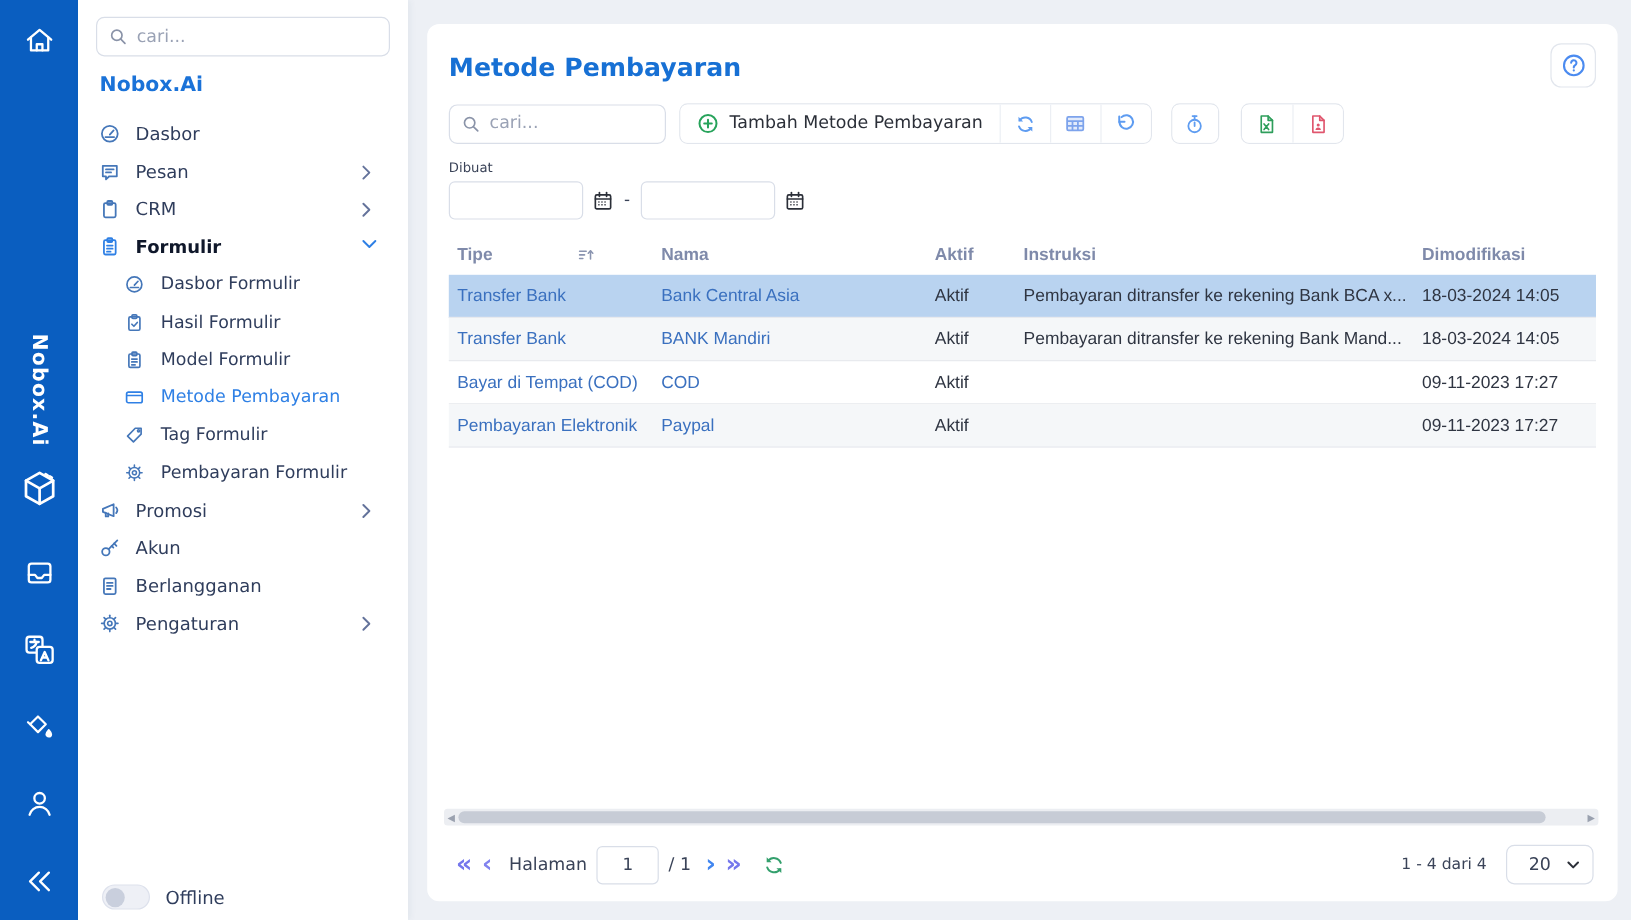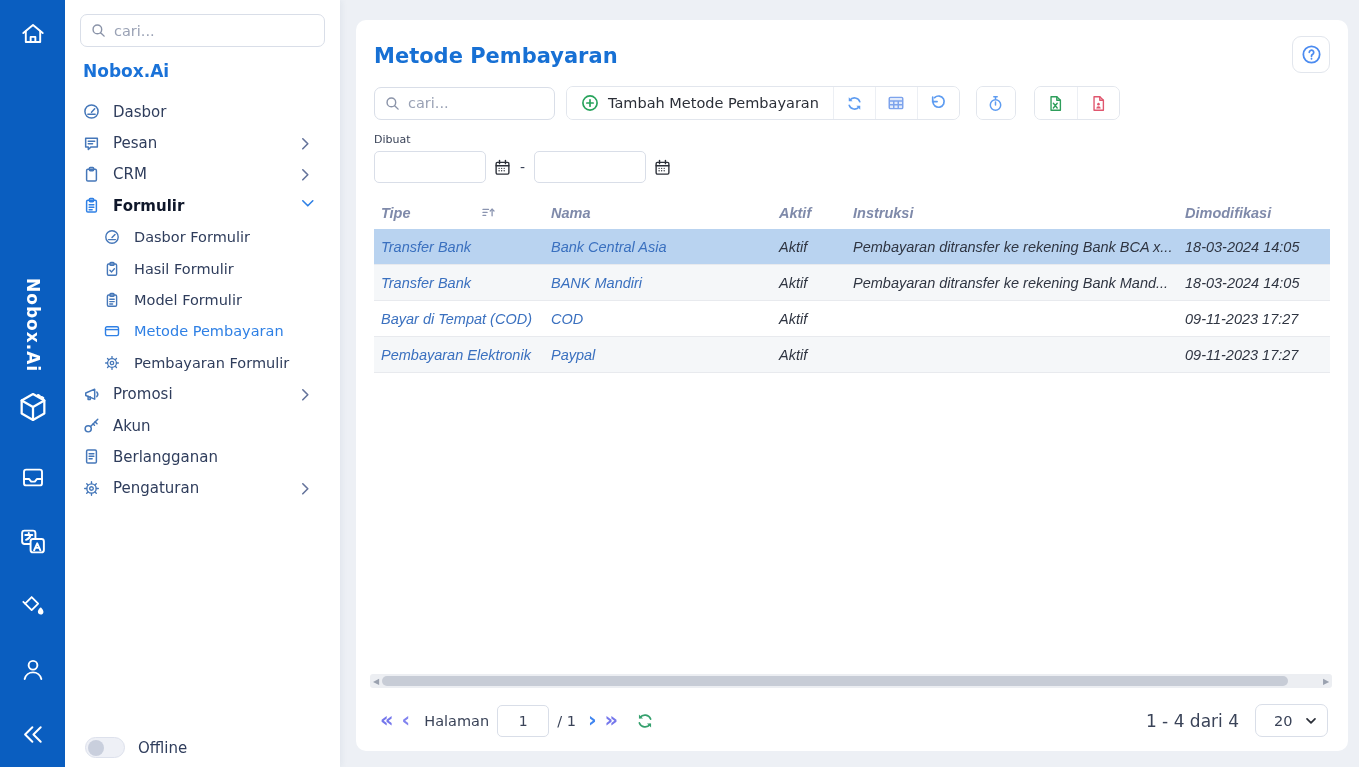--- a/index.html
+++ b/index.html
@@ -66,21 +66,21 @@
 
   .filter-label { margin-top:13px; font-size:11px; color:#3a4358; }
   .filter-row { display:flex; align-items:center; margin-top:5px; }
   .date-input { width:112px; height:32px; border:1px solid #d9dee8; border-radius:5px; background:#fff;
     font-family:inherit; font-size:14px; padding:0 8px; color:#3a4358; outline:none; }
   .cal-btn { margin-left:8px; color:#2b2f38; display:flex; cursor:pointer; }
   .dash-sep { margin:0 9px; color:#3a4358; font-size:14px; }
 
   
   .table { margin-top:13px; width:956px; font-family:"Liberation Sans",sans-serif; }
-  .tr { display:grid; grid-template-columns:170px 228px 74px 332px 1fr; align-items:center;font-style:italic; }
+  .tr { display:grid; grid-template-columns:170px 228px 74px 332px 1fr; align-items:center; }
   .thead { height:33px; color:#7f8aaa; font-size:14.5px; font-weight:bold; }
   .th, .td { padding-left:7px; white-space:nowrap; overflow:hidden; }
   .th-tipe { display:flex; align-items:center; }
   .sort-ic { margin-left:70px; color:#8a94b0; cursor:pointer; display:flex; }
   .row { height:36px; border-bottom:1px solid #e8eaee; font-size:14.5px; color:#2f3542; cursor:pointer; }
   .row.selected { background:#b9d3f0; }
   .row.stripe { background:#f5f7f9; }
   .row .link { color:#3a70bf; cursor:pointer; }
 
   
@@ -96,21 +96,21 @@
   .pg-nav { font-size:21px; line-height:1; cursor:pointer; padding:0 4px; font-weight:bold; }
   .pg-first,.pg-last { color:#7577ec; }
   .pg-prev { color:#8183ef; }
   .pg-next { color:#4186f0; }
   .pg-word { font-size:14.5px; color:#3a4358; margin:0 8px 0 10px; }
   .pg-input { width:52px; height:32px; border:1px solid #d9dee8; border-radius:5px; text-align:center;
     font-size:14px; color:#3a4358; font-family:inherit; outline:none; }
   .pg-total { font-size:14.5px; color:#3a4358; margin:0 8px; }
   .pg-refresh { margin-left:14px; color:#34a06d; display:flex; cursor:pointer; }
   .pg-right { display:flex; align-items:center; }
-  .pg-range { font-size:17px; color:#3a4358; margin-right:16px; }
+  .pg-range { font-size:13px; color:#3a4358; margin-right:16px; }
   .pg-size { width:73px; height:33px; border:1px solid #d9dee8; border-radius:7px; display:flex;
     align-items:center; justify-content:space-between; padding:0 10px 0 18px; font-size:14.5px;
     color:#3a4358; cursor:pointer; background:#fff; }
   .pg-size .sc { color:#2b2f38; display:flex; }
 
   svg { display:block; }
 </style>
 </head>
 <body>
 
@@ -431,20 +431,28 @@
           </span>
         <span class="nlabel">Model Formulir</span>
         </div>
       <div class="nav-item sub active-sub">
         <span class="nic">
             <svg width="16" height="16" viewBox="0 0 16 16">
               <use href="#i-cardpay"></use>
             </svg>
           </span>
         <span class="nlabel">Metode Pembayaran</span>
+        </div>
+      <div class="nav-item sub">
+        <span class="nic">
+            <svg width="16" height="16" viewBox="0 0 16 16">
+              <use href="#i-tag"></use>
+            </svg>
+          </span>
+        <span class="nlabel">Tag Formulir</span>
         </div>
       <div class="nav-item sub">
         <span class="nic">
             <svg width="16" height="16" viewBox="0 0 16 16">
               <use href="#i-gear"></use>
             </svg>
           </span>
         <span class="nlabel">Pembayaran Formulir</span>
         </div>
 

